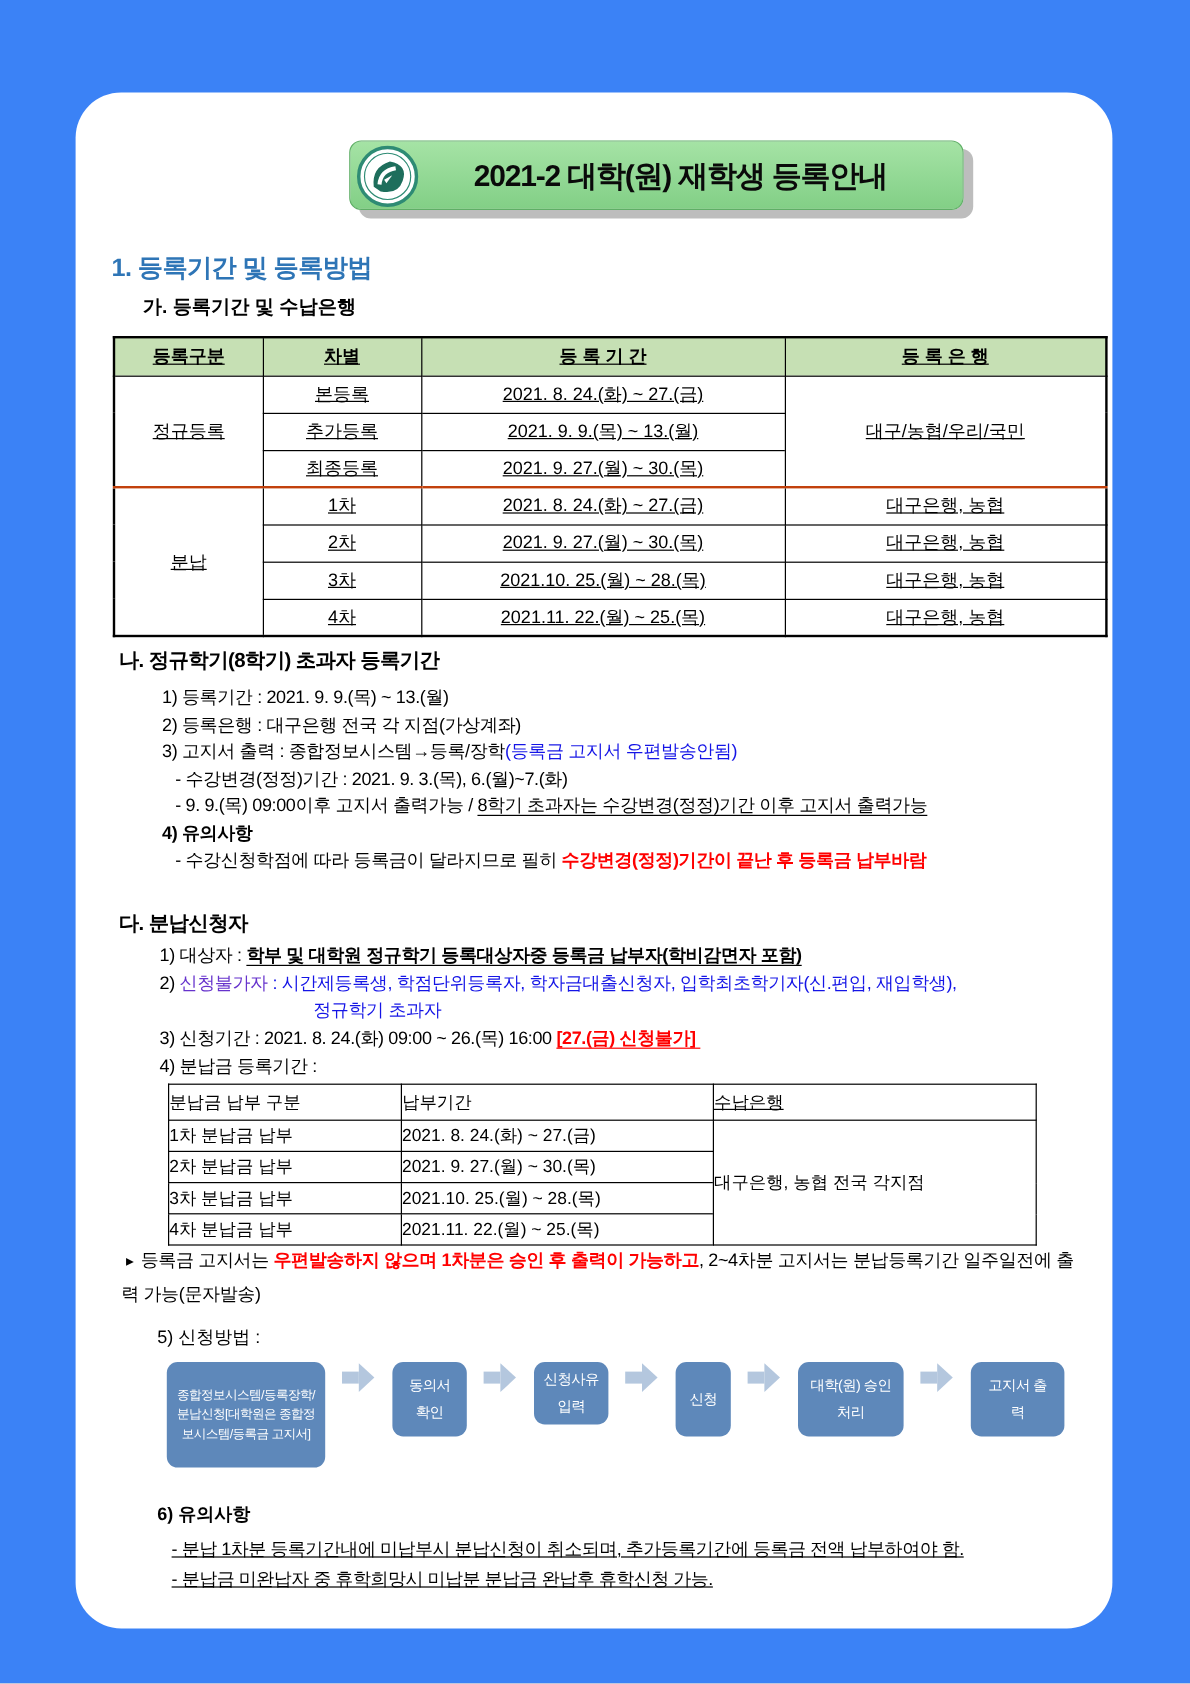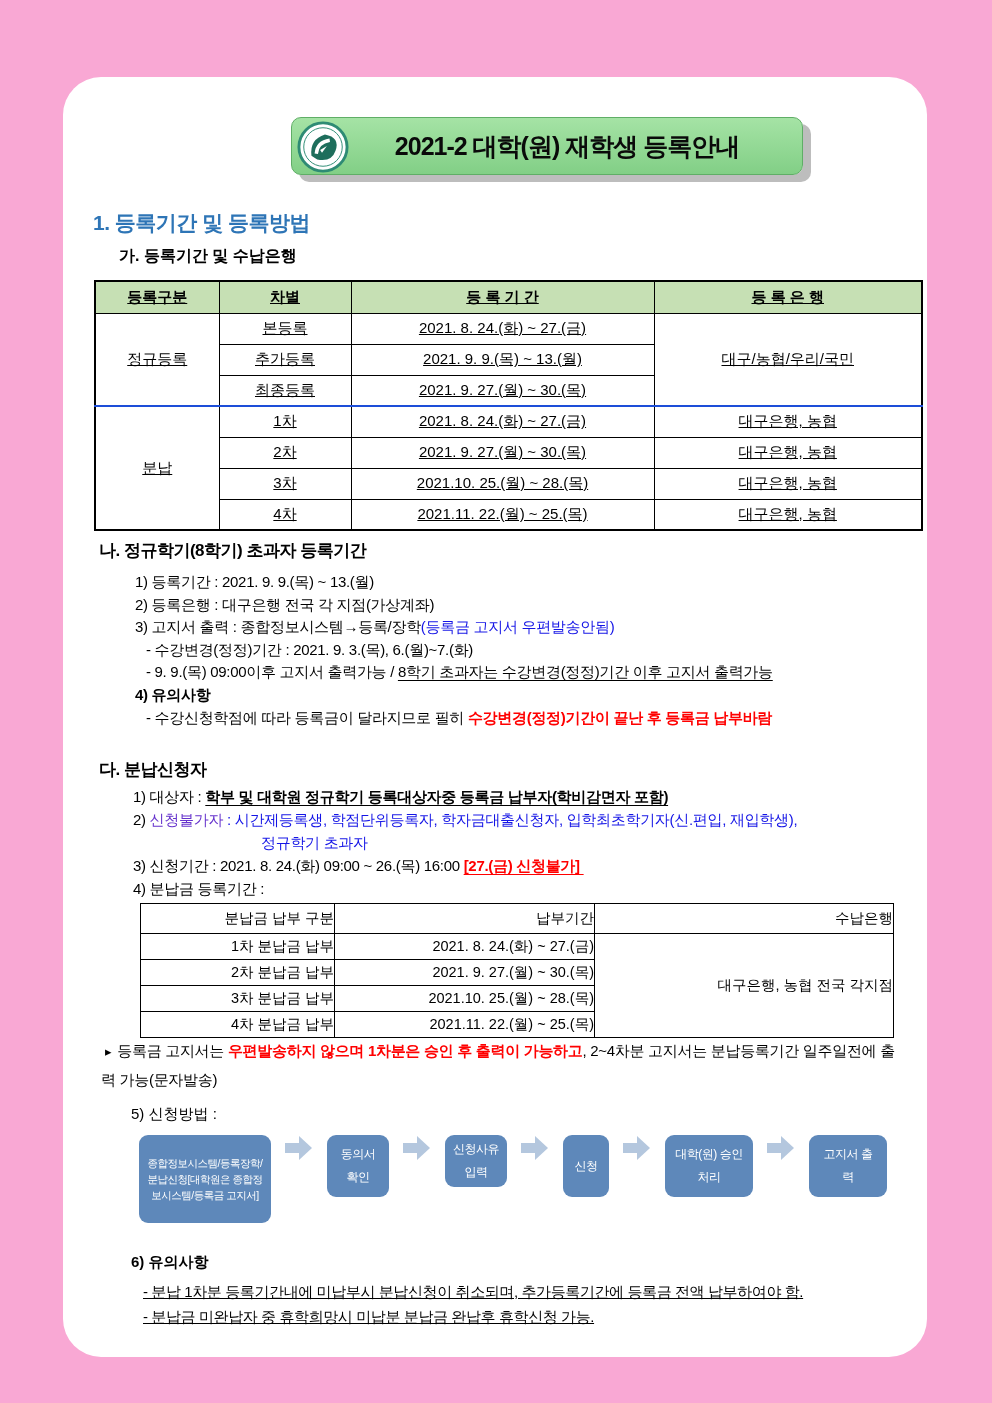--- a/index.html
+++ b/index.html
@@ -1,18 +1,18 @@
 <!DOCTYPE html>
 <html><head>
 <meta charset="utf-8">
 <style>
   * { margin:0; padding:0; box-sizing:border-box; }
   html,body { background:#fbe3cd; }
   .page {
-    position:relative; width:992px; height:1403px; background:#f9a8d4;
+    position:relative; width:992px; height:1403px; background:#3b82f6;
     font-family:"Liberation Sans","DejaVu Sans",sans-serif; color:#000; overflow:hidden;
   }
   .sheet {
     position:absolute; left:63px; top:77px; width:864px; height:1280px;
     background:#ffffff; border-radius:38px;
   }
   
   .banner {
     position:absolute; left:228px; top:40px; width:512px; height:58px;
     background:linear-gradient(#a5e3a5,#82cf86); border:1px solid #5fae66;
@@ -30,38 +30,38 @@
   .h-na   { position:absolute; left:36px; top:462px; font-size:17px; font-weight:bold; letter-spacing:-0.5px; }
   .h-da   { position:absolute; left:36px; top:681px; font-size:17px; font-weight:bold; letter-spacing:-0.5px; }
   
   table { border-collapse:collapse; }
   .t1 { position:absolute; left:31px; top:203px; width:801px; font-size:15px; table-layout:fixed;text-decoration:underline; }
   .t1 th, .t1 td { border:1px solid #000; text-align:center; vertical-align:middle; padding:0 2px; }
   .t1 { border:2px solid #000; }
   .t1 th { background:#c6e0b4; height:32px; font-weight:bold; }
   .t1 td { height:31px; }
   .t1 .c0 { width:124px; } .t1 .c1 { width:132px; } .t1 .c2 { width:303px; } .t1 .c3 { width:268px; }
-  .t1 tr.grp td { border-top:2px solid #1d4ed8; }
+  .t1 tr.grp td { border-top:2px solid #c2410c; }
   
   .list-b { position:absolute; left:72px; top:494px; width:770px; font-size:15px; line-height:22.6px; letter-spacing:-0.3px; }
   .list-c { position:absolute; left:70px; top:708px; width:790px; font-size:15px; line-height:23px; letter-spacing:-0.3px; }
   .line { white-space:pre-wrap; }
   .ind { padding-left:11px; }
   .ind2 { padding-left:128px; }
   .bold { font-weight:bold; }
   .blue { color:#1414e6; }
   .term { color:#6633cc; }
   .red { color:#ff0000; font-weight:bold; }
   .ul { text-decoration:underline; text-underline-offset:3px; }
   
   .t2 { position:absolute; left:77px; top:826px; width:723px; font-size:14.5px; table-layout:fixed; border:1.5px solid #000; }
-  .t2 th, .t2 td { border:1px solid #000; text-align:right; vertical-align:middle; }
+  .t2 th, .t2 td { border:1px solid #000; text-align:left; vertical-align:middle; }
   .t2 th { height:30px; font-weight:normal; }
   .t2 td { height:26px; }
-  .t2 .c0 { width:194px; } .t2 .c1 { width:260px; } .t2 .c2 { width:299px; }
+  .t2 .c0 { width:194px; } .t2 .c1 { width:260px; } .t2 .c2 { width:269px;text-decoration:underline; }
   
   .note { position:absolute; left:38px; top:960px; width:800px; font-size:15px; line-height:28px; letter-spacing:-0.3px; white-space:pre-wrap; }
   .note .marker { font-size:13px; padding:0 6px 0 4px; }
   .h-5 { position:absolute; left:68px; top:1028px; font-size:15px; }
   
   .flow { position:absolute; left:76px; top:1058px; width:748px; height:96px; display:flex; align-items:flex-start; justify-content:space-between; }
   .fbox {
     background:#5e88ba; color:#fff; border-radius:9px; display:flex; align-items:center;
     justify-content:center; text-align:center; letter-spacing:-0.5px;
   }

